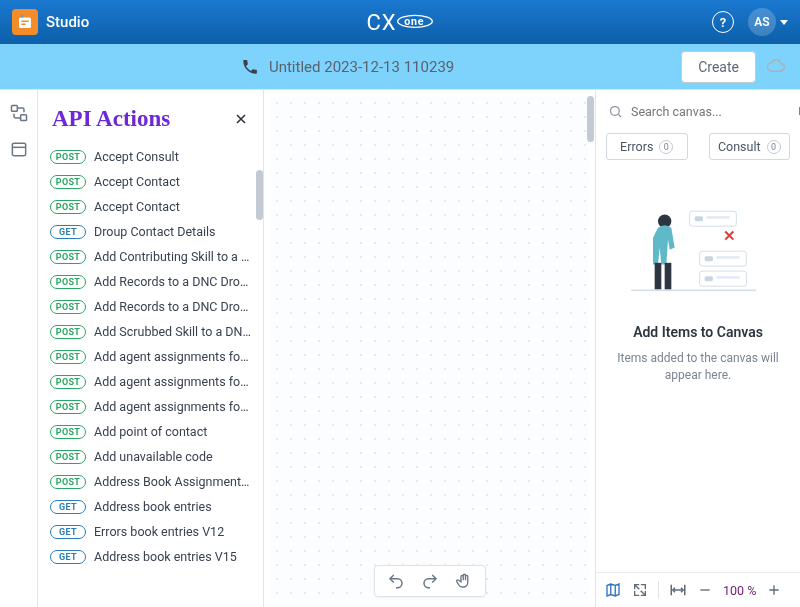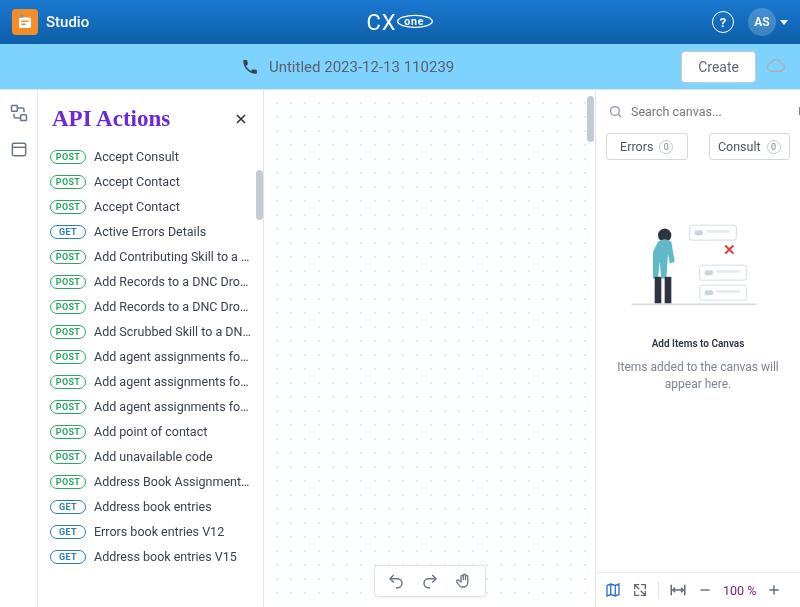--- a/index.html
+++ b/index.html
@@ -54,26 +54,26 @@
   
   .canvas-toolbar { position:absolute; left:50%; transform:translateX(-50%); bottom:10px; background:#fff; border:1px solid #dfe3e8; border-radius:4px; display:flex; align-items:center; gap:16px; padding:6px 12px; box-shadow:0 1px 3px rgba(0,0,0,.04);}
   .canvas-toolbar .tb { color:#6b7685; cursor:pointer;}
   
   .rside { width:205px; border-left:1px solid #e0e3e7; display:flex; flex-direction:column; }
   .rside .top { padding:10px 10px 0 10px;}
   .rside .searchrow { display:flex; align-items:center; margin-bottom:10px; gap:6px;}
   .rside .searchrow .search { flex:1; border:none; padding:4px 2px;}
   .rside .searchrow input { font-size:12.5px;}
   .rside .small { font-size:11px; color:#7c8591; display:flex; align-items:center; gap:4px;}
-  .tabs { display:flex; gap:21px; margin-bottom:16px;}
+  .tabs { display:flex; gap:21px; margin-bottom:2px;}
   .tab { flex:1; border:1px solid #d2d8df; border-radius:3px; display:flex; align-items:center; justify-content:center; gap:6px; padding:5px 4px; font-size:12.5px; color:#4b5563; cursor:pointer;}
   .tab .count { display:inline-flex; align-items:center; justify-content:center; width:14px; height:14px; border:1px solid #c4cad3; border-radius:50%; font-size:9px; color:#7c8591;}
   .rside .empty { flex:1; display:flex; flex-direction:column; align-items:center; justify-content:flex-start; padding:40px 14px 0 14px; text-align:center;}
   .illus { width:150px; height:110px; margin-bottom:12px;}
-  .empty h3 { font-size:10px; font-weight:600; color:#2d3540; margin-bottom:10px;}
+  .empty h3 { font-size:14px; font-weight:600; color:#2d3540; margin-bottom:10px;}
   .empty p { font-size:12px; color:#7c8591; line-height:1.45;}
   .rside .bottom { border-top:1px solid #e7eaee; padding:8px 8px; display:flex; align-items:center; gap:10px; color:#5f6a78;}
   .rside .bottom .sep { width:1px; height:18px; background:#dfe3e8;}
   .rside .bottom .zoom { font-size:12.5px; color:#701a75; flex:0 0 auto;}
   .rside .bottom .btn { cursor:pointer; display:flex; align-items:center;}
   
   svg { display:block;}
 </style>
 </head>
 <body>
@@ -156,21 +156,21 @@
         <div class="action-row">
           <span class="badge POST">POST</span>
           <span class="label">Accept Contact</span>
         </div>
         <div class="action-row">
           <span class="badge POST">POST</span>
           <span class="label">Accept Contact</span>
         </div>
         <div class="action-row">
           <span class="badge GET">GET</span>
-          <span class="label">Active Errors Details</span>
+          <span class="label">Droup Contact Details</span>
         </div>
         <div class="action-row">
           <span class="badge POST">POST</span>
           <span class="label">Add Contributing Skill to a D…</span>
         </div>
         <div class="action-row">
           <span class="badge POST">POST</span>
           <span class="label">Add Records to a DNC Droup</span>
         </div>
         <div class="action-row">

